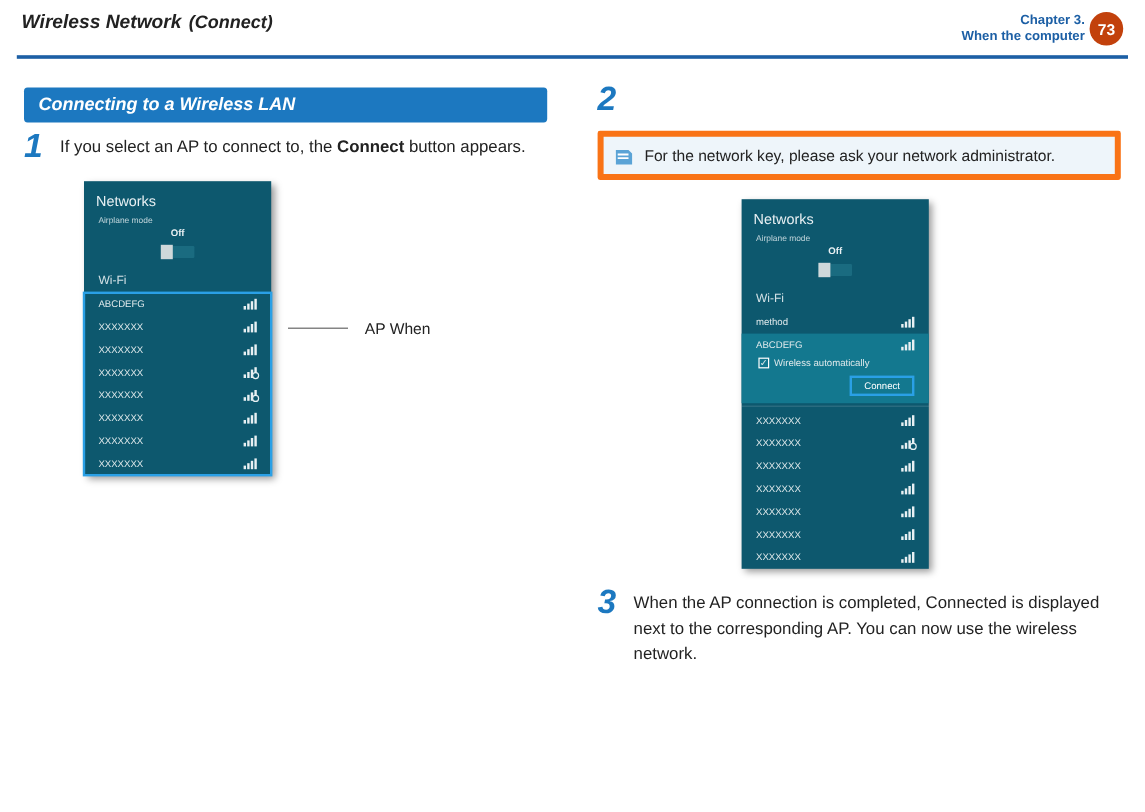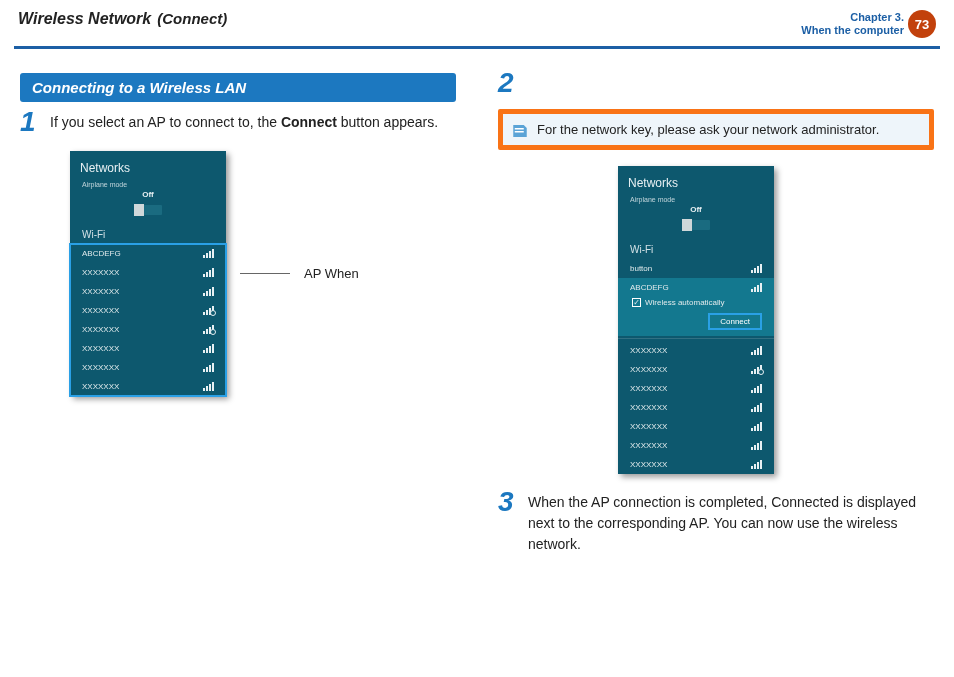--- a/index.html
+++ b/index.html
@@ -275,21 +275,21 @@
         <div class="panel-title">Networks</div>
         <div class="airplane-block">
           <div class="airplane-label">Airplane mode</div>
           <div class="airplane-row">
             <span class="airplane-off">Off</span>
             <span class="toggle"></span>
           </div>
         </div>
         <div class="wifi-section">Wi-Fi</div>
         <div class="ap-row">
-            <span>button</span>
+            <span>method</span>
             <span class="signal">
               <span></span>
               <span></span>
               <span></span>
               <span></span>
             </span>
           </div>
         <div class="ap-row selected">
           <div class="ap-head">
               <span>ABCDEFG</span>

